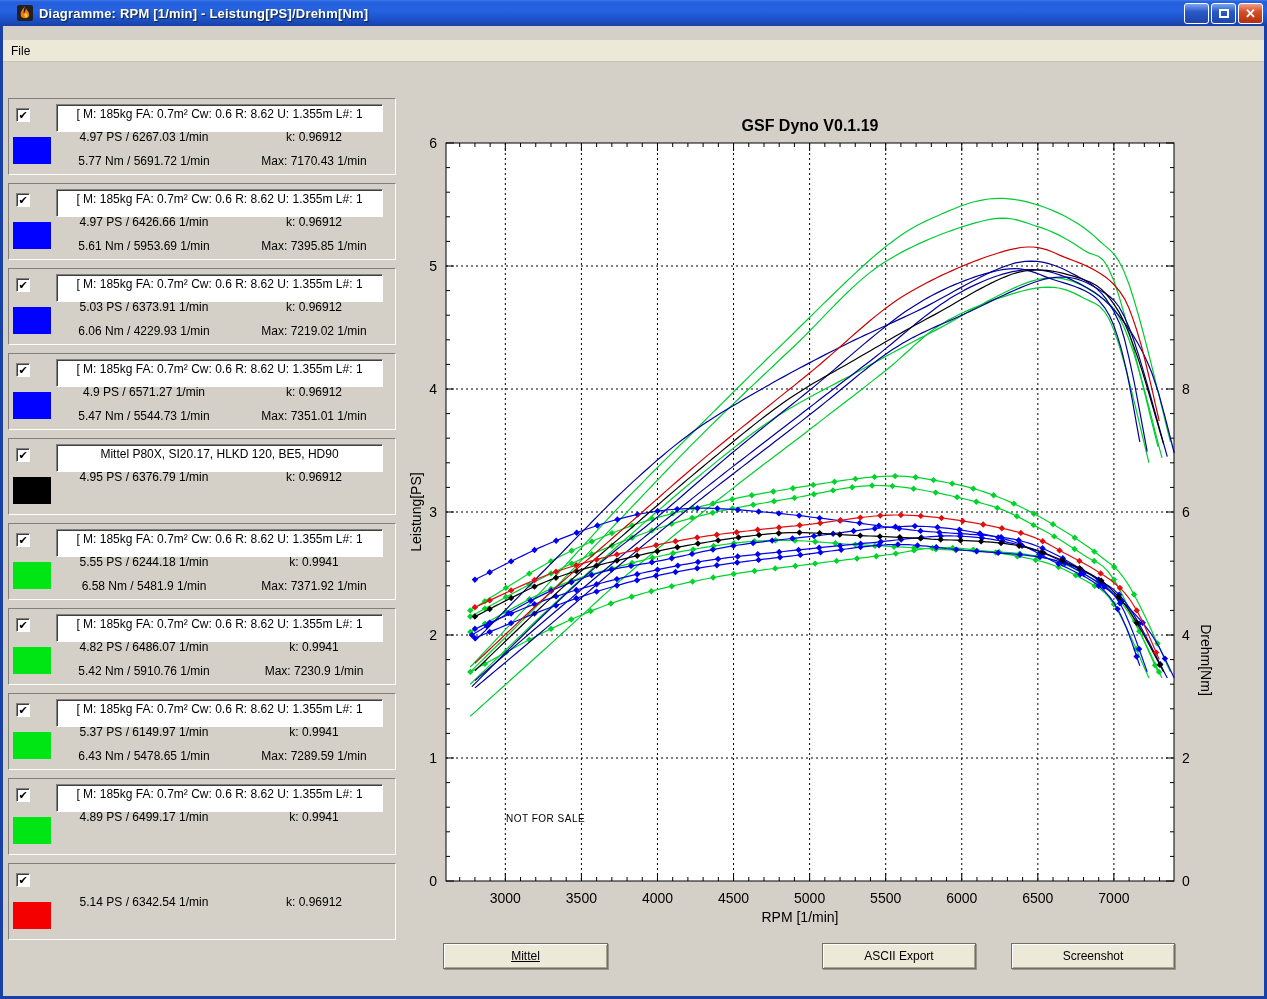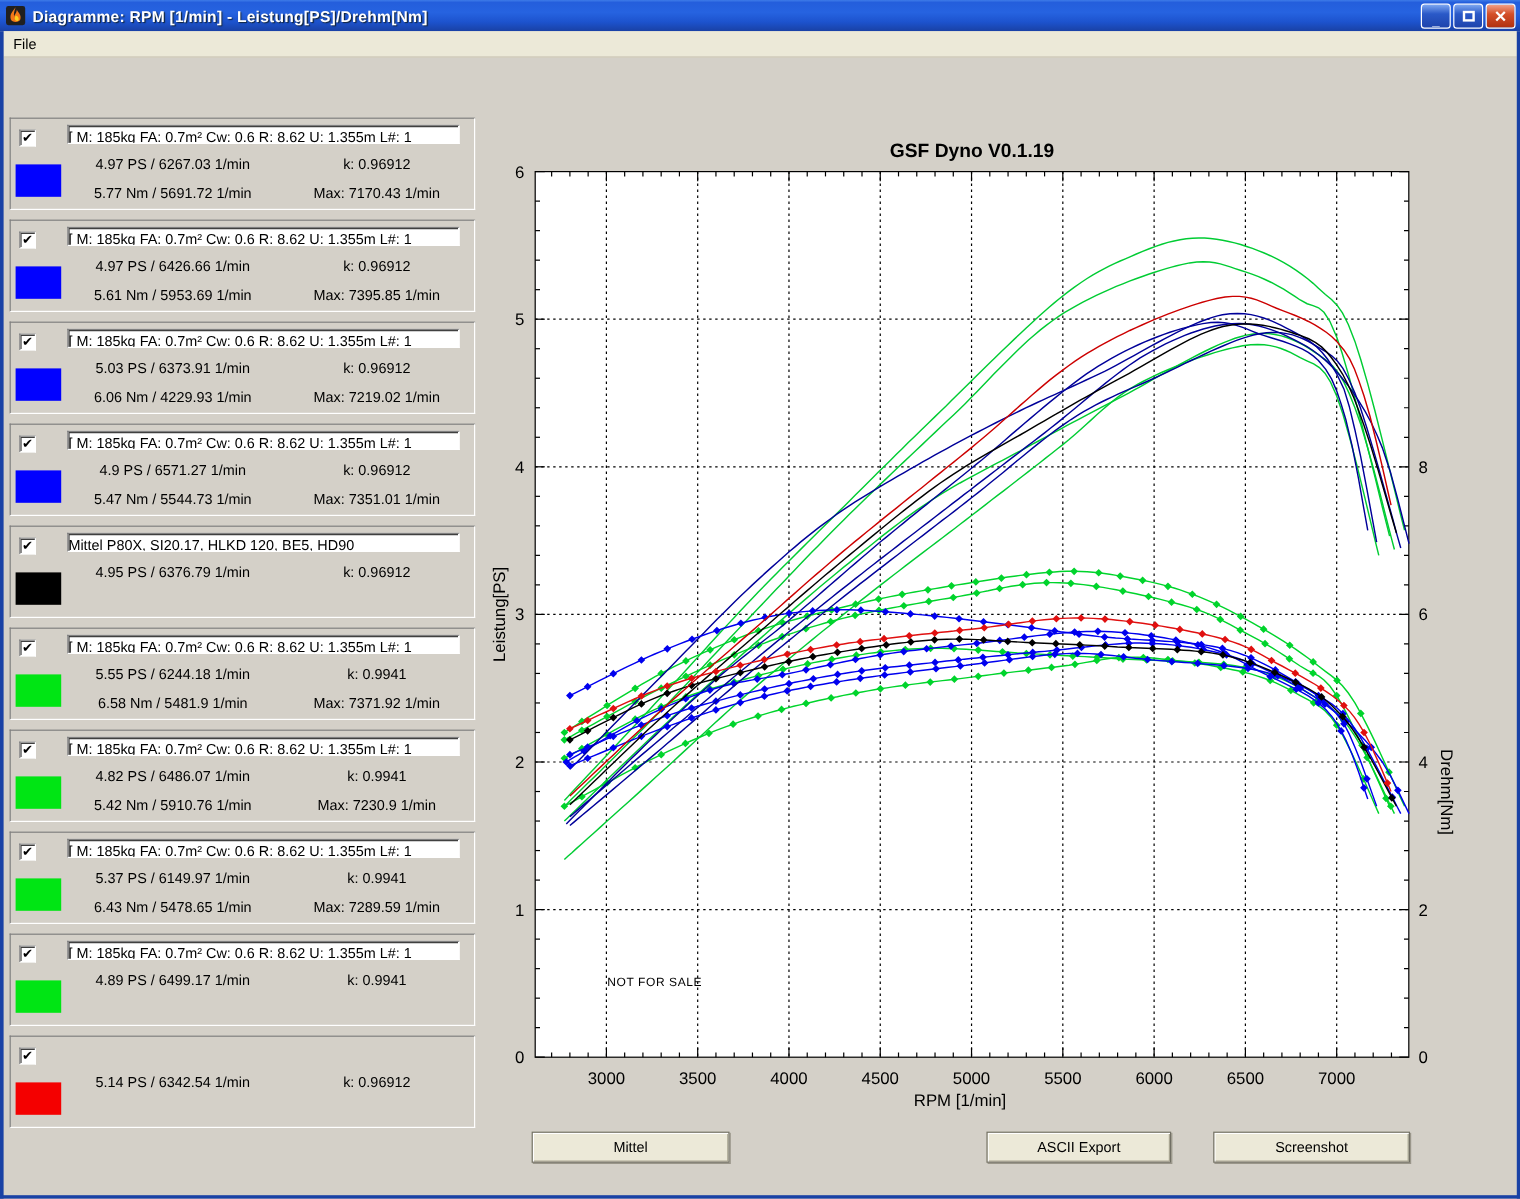--- a/index.html
+++ b/index.html
@@ -2,47 +2,47 @@
 <html><head>
 <meta charset="utf-8">
 <style>
   * { margin:0; padding:0; box-sizing:border-box; }
   html,body { width:1267px; height:999px; overflow:hidden; }
   body { font-family:"Liberation Sans", sans-serif; background:#D4D0C8; position:relative; }
 
   
   .titlebar { position:absolute; left:0; top:0; width:1267px; height:26px;
     background:linear-gradient(180deg,#3E7BE8 0%,#245EDC 8%,#2663E0 40%,#1D53CE 70%,#1941A5 100%);
-    display:flex; align-items:center; padding-left:4px; }
+    display:flex; align-items:center; padding-left:16px; }
   .titlebar .title { color:#fff; font-weight:bold; font-size:13px; text-shadow:1px 1px 1px #123; margin-left:5px; letter-spacing:.2px; }
   .appicon { width:18px; height:18px; display:inline-block; }
   .winbtns { position:absolute; right:4px; top:3px; display:flex; gap:2px; }
   .wbtn { width:25px; height:21px; border-radius:3px; border:1px solid #fff;
     background:linear-gradient(180deg,#7CA6F0,#2A59C8 40%,#1E44AC); color:#fff; font-size:11px;
     display:flex; align-items:center; justify-content:center; }
   .wbtn.close { background:linear-gradient(180deg,#F0A088,#D4502A 40%,#B03010); font-weight:bold; font-size:13px; }
   .wbtn.min span { margin-top:9px; font-weight:bold; }
   .wbtn.max span { width:10px; height:9px; border:2px solid #fff; display:block; }
-  .menubar { position:absolute; left:3px; top:26px; width:1261px; height:22px; background:#ECE9D8; border-bottom:1px solid #C8C4B4; }
+  .menubar { position:absolute; left:3px; top:40px; width:1261px; height:22px; background:#ECE9D8; border-bottom:1px solid #C8C4B4; }
   .menuitem { display:inline-block; font-size:12px; padding:4px 8px 0 8px; color:#000; }
   .frame { position:absolute; left:0; top:26px; width:3px; height:973px; background:#1941A5; }
   .frame.r { left:1264px; }
   .frame.b { left:0; top:996px; width:1267px; height:3px; }
 
   
   #legend-panels { position:absolute; left:0; top:0; }
   .panel { position:absolute; left:8px; width:388px; height:77px;
     border:1px solid; border-color:#808080 #FFFFFF #FFFFFF #808080; background:#D4D0C8; }
   .panel .cb { position:absolute; left:7px; top:9px; width:14px; height:14px; background:#fff;
     border:1px solid; border-color:#808080 #fff #fff #808080; box-shadow:inset 1px 1px 0 #404040;
     font-size:11px; line-height:12px; text-align:center; color:#000; }
   .panel .swatch { position:absolute; left:4px; top:38px; width:38px; height:27px; }
-  .panel .hdr { position:absolute; left:47px; top:5px; width:327px; height:16px; background:#fff;
+  .panel .hdr { position:absolute; left:47px; top:5px; width:327px; height:28px; background:#fff;
     border:1px solid; border-color:#808080 #fff #fff #808080; box-shadow:inset 1px 1px 0 #404040;
-    font-size:12px; padding-top:2px; white-space:nowrap; overflow:hidden; }
+    font-size:12px; text-align:center; padding-top:2px; white-space:nowrap; overflow:hidden; }
   .panel .row { position:absolute; left:0; width:388px; height:15px; font-size:12px; }
   .panel .row .lt { position:absolute; left:0; width:270px; text-align:center; }
   .panel .row .rt { position:absolute; left:222px; width:166px; text-align:center; }
 
   
   .xpbtn { position:absolute; height:26px; background:#ECE9D8; font-size:12px; text-align:center;
     border:1px solid #716F64; box-shadow:inset 1px 1px 0 #FFFFFF, inset -1px -1px 0 #A9A592, 1px 1px 0 #9a968a;
     padding-top:5px; }
   svg text { font-family:"Liberation Sans", sans-serif; }
 </style>
@@ -419,15 +419,15 @@
     <path d="M474.9 638.1L477.8 636.9L481.2 635.5L485.3 633.8L489.7 631.9L494.6 629.9L499.9 627.7L505.4 625.4L511.1 623.1L516.9 620.7L522.8 618.3L528.7 615.9L534.5 613.6L540.2 611.4L545.7 609.3L551.0 607.3L556.0 605.5L561.1 603.7L566.2 601.9L571.3 600.1L576.3 598.3L581.4 596.6L586.5 594.9L591.5 593.2L596.6 591.6L601.7 590.0L606.8 588.5L611.8 587.0L616.9 585.5L622.0 584.1L627.0 582.7L632.1 581.4L637.0 580.2L641.8 579.0L646.5 577.9L651.3 576.8L656.0 575.8L660.8 574.8L665.6 573.9L670.5 572.9L675.5 572.0L680.7 571.1L686.0 570.2L691.5 569.2L697.2 568.3L703.1 567.4L707.6 566.7L712.2 566.0L716.9 565.3L721.9 564.6L726.9 563.9L732.0 563.2L737.2 562.5L742.5 561.9L747.9 561.2L753.2 560.5L758.6 559.9L764.0 559.2L769.4 558.6L774.7 557.9L780.0 557.3L785.2 556.7L790.4 556.1L795.4 555.5L800.3 554.9L805.0 554.4L809.6 553.8L815.1 553.1L820.5 552.4L825.8 551.7L831.0 551.0L836.2 550.3L841.2 549.7L846.1 549.0L851.0 548.3L855.8 547.7L860.5 547.1L865.2 546.6L869.9 546.1L874.5 545.7L879.0 545.3L883.6 545.0L888.1 544.7L892.5 544.6L897.9 544.5L903.0 544.6L908.0 544.7L912.8 545.0L917.5 545.4L922.2 545.8L926.9 546.2L931.6 546.8L936.3 547.3L941.1 547.9L946.0 548.5L951.1 549.0L956.3 549.6L961.8 550.1L966.5 550.5L971.4 550.9L976.5 551.3L981.8 551.7L987.1 552.1L992.6 552.4L998.1 552.8L1003.6 553.3L1009.1 553.7L1014.6 554.2L1020.0 554.7L1025.2 555.2L1030.4 555.8L1035.3 556.4L1040.0 557.1L1044.5 557.9L1048.6 558.7L1055.2 560.3L1061.3 562.0L1067.0 563.9L1072.2 565.9L1077.2 568.0L1081.8 570.2L1086.3 572.5L1090.5 574.8L1094.6 577.2L1098.7 579.6L1104.8 583.4L1110.0 586.8L1114.6 590.4L1119.1 594.7L1123.8 600.1L1129.1 607.3L1133.8 614.6L1139.0 623.6L1144.5 633.8L1150.1 644.4L1155.4 654.8L1160.3 664.3L1164.3 672.3L1167.3 678.0" fill="none" stroke="#0000EE" stroke-width="1.2"></path>
     <path d="M471.7 638.1L474.9 634.9L478.1 638.1L474.9 641.3ZM486.5 631.9L489.7 628.7L492.9 631.9L489.7 635.1ZM507.9 623.1L511.1 619.9L514.3 623.1L511.1 626.3ZM531.3 613.6L534.5 610.4L537.7 613.6L534.5 616.8ZM552.8 605.5L556.0 602.3L559.2 605.5L556.0 608.7ZM573.1 598.3L576.3 595.1L579.5 598.3L576.3 601.5ZM593.4 591.6L596.6 588.4L599.8 591.6L596.6 594.8ZM613.7 585.5L616.9 582.3L620.1 585.5L616.9 588.7ZM633.8 580.2L637.0 577.0L640.2 580.2L637.0 583.4ZM652.8 575.8L656.0 572.6L659.2 575.8L656.0 579.0ZM672.3 572.0L675.5 568.8L678.7 572.0L675.5 575.2ZM694.0 568.3L697.2 565.1L700.4 568.3L697.2 571.5ZM713.7 565.3L716.9 562.1L720.1 565.3L716.9 568.5ZM734.0 562.5L737.2 559.3L740.4 562.5L737.2 565.7ZM755.4 559.9L758.6 556.7L761.8 559.9L758.6 563.1ZM776.8 557.3L780.0 554.1L783.2 557.3L780.0 560.5ZM797.1 554.9L800.3 551.7L803.5 554.9L800.3 558.1ZM817.3 552.4L820.5 549.2L823.7 552.4L820.5 555.6ZM838.0 549.7L841.2 546.5L844.4 549.7L841.2 552.9ZM857.3 547.1L860.5 543.9L863.7 547.1L860.5 550.3ZM875.8 545.3L879.0 542.1L882.2 545.3L879.0 548.5ZM894.7 544.5L897.9 541.3L901.1 544.5L897.9 547.7ZM914.3 545.4L917.5 542.2L920.7 545.4L917.5 548.6ZM933.1 547.3L936.3 544.1L939.5 547.3L936.3 550.5ZM953.1 549.6L956.3 546.4L959.5 549.6L956.3 552.8ZM973.3 551.3L976.5 548.1L979.7 551.3L976.5 554.5ZM994.9 552.8L998.1 549.6L1001.3 552.8L998.1 556.0ZM1016.8 554.7L1020.0 551.5L1023.2 554.7L1020.0 557.9ZM1036.8 557.1L1040.0 553.9L1043.2 557.1L1040.0 560.3ZM1058.1 562.0L1061.3 558.8L1064.5 562.0L1061.3 565.2ZM1078.6 570.2L1081.8 567.0L1085.0 570.2L1081.8 573.4ZM1095.5 579.6L1098.7 576.4L1101.9 579.6L1098.7 582.9ZM1115.9 594.7L1119.1 591.5L1122.3 594.7L1119.1 597.9ZM1135.8 623.6L1139.0 620.4L1142.2 623.6L1139.0 626.8ZM1157.1 664.3L1160.3 661.1L1163.5 664.3L1160.3 667.5Z" fill="#0000EE"></path>
     <path d="M474.9 670.7L477.8 667.9L481.2 664.6L485.3 660.7L489.7 656.4L494.6 651.6L499.9 646.6L505.4 641.3L511.1 635.8L516.9 630.2L522.8 624.5L528.7 618.9L534.5 613.4L540.2 608.0L545.7 602.9L551.0 598.1L556.0 593.5L561.1 588.9L566.2 584.4L571.3 579.9L576.3 575.5L581.4 571.0L586.5 566.6L591.5 562.2L596.6 557.9L601.7 553.5L606.8 549.1L611.8 544.8L616.9 540.4L622.0 536.1L627.0 531.7L632.1 527.3L637.2 522.9L642.2 518.5L647.2 514.2L652.2 509.8L657.3 505.5L662.3 501.1L667.3 496.8L672.4 492.4L677.4 488.1L682.5 483.8L687.6 479.4L692.8 475.1L697.9 470.8L703.1 466.5L708.0 462.4L713.0 458.3L718.1 454.1L723.1 449.9L728.2 445.7L733.4 441.5L738.5 437.3L743.6 433.1L748.8 429.0L753.9 424.9L759.0 420.9L764.0 417.0L769.0 413.2L773.9 409.5L778.8 406.0L783.6 402.5L789.0 398.8L794.3 395.3L799.5 391.9L804.6 388.7L809.7 385.6L814.7 382.6L819.7 379.7L824.7 376.8L829.7 374.0L834.7 371.2L839.8 368.3L844.9 365.4L850.0 362.5L855.3 359.5L860.2 356.6L865.1 353.7L870.0 350.9L874.9 348.0L879.9 345.2L884.8 342.3L889.8 339.5L894.8 336.6L899.8 333.7L904.9 330.9L910.1 328.0L915.3 325.1L920.6 322.2L925.9 319.3L931.3 316.4L936.0 313.9L940.7 311.3L945.6 308.5L950.5 305.7L955.5 302.8L960.6 299.8L965.7 296.9L970.8 294.0L976.0 291.1L981.1 288.4L986.1 285.7L991.2 283.1L996.1 280.7L1001.0 278.5L1005.7 276.6L1010.3 274.8L1014.8 273.3L1019.1 272.1L1024.9 271.0L1030.7 270.3L1036.3 270.0L1041.8 270.0L1047.1 270.4L1052.3 271.1L1057.4 272.0L1062.3 273.1L1066.9 274.3L1071.4 275.6L1075.7 276.9L1079.7 278.3L1083.5 279.5L1090.6 282.3L1096.4 285.5L1101.3 289.1L1105.6 293.4L1109.7 298.3L1113.9 304.1L1118.9 311.9L1123.4 320.6L1127.7 330.3L1132.0 341.5L1136.7 354.6L1142.3 371.4L1148.5 392.0L1154.6 413.0L1159.9 431.5L1163.7 444.3" fill="none" stroke="#000000" stroke-width="1.2"></path>
     <path d="M474.9 616.5L477.8 615.1L481.2 613.4L485.3 611.3L489.7 609.0L494.6 606.4L499.9 603.7L505.4 600.9L511.1 598.0L516.9 595.1L522.8 592.2L528.7 589.3L534.5 586.6L540.2 584.1L545.7 581.7L551.0 579.6L556.0 577.8L561.1 576.0L566.2 574.3L571.3 572.6L576.3 571.1L581.4 569.6L586.5 568.2L591.5 566.9L596.6 565.6L601.7 564.3L606.8 563.0L611.8 561.8L616.9 560.6L622.0 559.3L627.0 558.1L632.1 556.9L637.2 555.7L642.2 554.6L647.2 553.4L652.2 552.3L657.3 551.3L662.3 550.2L667.3 549.2L672.4 548.2L677.4 547.2L682.5 546.3L687.6 545.4L692.8 544.5L697.9 543.6L703.1 542.8L708.0 542.0L713.0 541.2L718.1 540.4L723.1 539.6L728.2 538.9L733.4 538.1L738.5 537.4L743.6 536.7L748.8 536.1L753.9 535.5L759.0 534.9L764.0 534.4L769.0 533.9L773.9 533.5L778.8 533.2L783.6 532.9L789.0 532.7L794.3 532.6L799.5 532.6L804.6 532.7L809.7 532.8L814.7 533.0L819.7 533.3L824.7 533.6L829.7 533.9L834.7 534.2L839.8 534.5L844.9 534.8L850.0 535.1L855.3 535.4L860.2 535.6L865.1 535.8L870.0 536.0L874.9 536.2L879.9 536.4L884.8 536.6L889.8 536.8L894.8 537.1L899.8 537.3L904.9 537.6L910.1 537.8L915.3 538.1L920.6 538.4L925.9 538.7L931.3 539.1L936.0 539.3L940.7 539.6L945.6 539.8L950.5 540.0L955.5 540.2L960.6 540.4L965.7 540.6L970.8 540.9L976.0 541.1L981.1 541.4L986.1 541.8L991.2 542.1L996.1 542.6L1001.0 543.1L1005.7 543.6L1010.3 544.3L1014.8 545.0L1019.1 545.8L1024.9 547.1L1030.7 548.7L1036.3 550.3L1041.8 552.2L1047.1 554.1L1052.3 556.2L1057.4 558.3L1062.3 560.4L1066.9 562.5L1071.4 564.6L1075.7 566.6L1079.7 568.6L1083.5 570.4L1090.6 574.1L1096.4 577.5L1101.3 580.8L1105.6 584.2L1109.7 587.9L1113.9 592.0L1118.9 597.2L1123.4 602.7L1127.7 608.6L1132.0 615.2L1136.7 622.7L1142.3 632.1L1148.5 643.4L1154.6 654.9L1159.9 664.9L1163.7 671.9" fill="none" stroke="#000000" stroke-width="1.2"></path>
     <path d="M471.7 616.5L474.9 613.3L478.1 616.5L474.9 619.8ZM486.5 609.0L489.7 605.8L492.9 609.0L489.7 612.2ZM507.9 598.0L511.1 594.8L514.3 598.0L511.1 601.2ZM531.3 586.6L534.5 583.4L537.7 586.6L534.5 589.8ZM552.8 577.8L556.0 574.6L559.2 577.8L556.0 581.0ZM573.1 571.1L576.3 567.9L579.5 571.1L576.3 574.3ZM593.4 565.6L596.6 562.4L599.8 565.6L596.6 568.8ZM613.7 560.6L616.9 557.4L620.1 560.6L616.9 563.8ZM634.0 555.7L637.2 552.5L640.4 555.7L637.2 558.9ZM654.1 551.3L657.3 548.1L660.5 551.3L657.3 554.5ZM674.2 547.2L677.4 544.0L680.6 547.2L677.4 550.4ZM694.7 543.6L697.9 540.4L701.1 543.6L697.9 546.8ZM714.9 540.4L718.1 537.2L721.3 540.4L718.1 543.6ZM735.3 537.4L738.5 534.2L741.7 537.4L738.5 540.6ZM755.8 534.9L759.0 531.7L762.2 534.9L759.0 538.1ZM775.6 533.2L778.8 530.0L782.0 533.2L778.8 536.4ZM796.3 532.6L799.5 529.4L802.7 532.6L799.5 535.8ZM816.5 533.3L819.7 530.1L822.9 533.3L819.7 536.5ZM836.6 534.5L839.8 531.3L843.0 534.5L839.8 537.7ZM857.0 535.6L860.2 532.4L863.4 535.6L860.2 538.8ZM876.7 536.4L879.9 533.2L883.1 536.4L879.9 539.6ZM896.6 537.3L899.8 534.1L903.0 537.3L899.8 540.5ZM917.4 538.4L920.6 535.2L923.8 538.4L920.6 541.6ZM937.5 539.6L940.7 536.4L943.9 539.6L940.7 542.8ZM957.4 540.4L960.6 537.2L963.8 540.4L960.6 543.6ZM977.9 541.4L981.1 538.2L984.3 541.4L981.1 544.6ZM997.8 543.1L1001.0 539.9L1004.2 543.1L1001.0 546.3ZM1015.9 545.8L1019.1 542.6L1022.3 545.8L1019.1 549.0ZM1038.6 552.2L1041.8 549.0L1045.0 552.2L1041.8 555.4ZM1059.1 560.4L1062.3 557.2L1065.5 560.4L1062.3 563.6ZM1076.5 568.6L1079.7 565.4L1082.9 568.6L1079.7 571.8ZM1098.1 580.8L1101.3 577.6L1104.5 580.8L1101.3 584.0ZM1115.7 597.2L1118.9 594.0L1122.1 597.2L1118.9 600.4ZM1133.5 622.7L1136.7 619.5L1139.9 622.7L1136.7 625.9ZM1156.7 664.9L1159.9 661.7L1163.1 664.9L1159.9 668.1Z" fill="#000000"></path>
     <path d="M474.9 663.3L477.8 660.6L481.2 657.3L485.3 653.5L489.7 649.3L494.6 644.6L499.9 639.7L505.4 634.4L511.1 629.1L516.9 623.6L522.8 618.0L528.7 612.5L534.5 607.0L540.2 601.8L545.7 596.7L551.0 592.0L556.0 587.4L561.1 582.8L566.2 578.4L571.3 573.9L576.3 569.4L581.4 565.0L586.5 560.6L591.5 556.2L596.6 551.9L601.7 547.5L606.8 543.1L611.8 538.7L616.9 534.3L622.0 529.9L627.0 525.5L632.1 521.1L637.0 516.8L641.8 512.6L646.5 508.3L651.3 504.1L656.0 499.9L660.8 495.7L665.6 491.4L670.5 487.1L675.5 482.7L680.7 478.2L686.0 473.7L691.5 469.0L697.2 464.1L703.1 459.1L707.5 455.4L712.1 451.6L716.8 447.8L721.7 443.8L726.6 439.8L731.6 435.7L736.7 431.6L741.9 427.4L747.2 423.2L752.4 419.0L757.7 414.7L763.1 410.4L768.4 406.2L773.7 401.9L779.0 397.6L784.3 393.4L789.5 389.2L794.7 385.1L799.7 381.0L804.7 377.0L809.6 373.0L814.9 368.6L820.2 364.2L825.3 359.8L830.4 355.4L835.5 350.9L840.5 346.5L845.5 342.0L850.4 337.6L855.4 333.3L860.3 329.0L865.3 324.7L870.2 320.5L875.2 316.4L880.3 312.4L885.3 308.6L890.5 304.8L895.6 301.1L900.9 297.6L906.2 294.3L910.9 291.5L915.8 288.7L920.8 286.0L925.9 283.2L931.0 280.6L936.3 278.0L941.5 275.4L946.8 273.0L952.1 270.6L957.5 268.2L962.7 266.0L968.0 263.9L973.1 261.8L978.2 259.9L983.2 258.0L988.1 256.3L992.9 254.7L997.5 253.2L1001.9 251.9L1006.1 250.7L1010.1 249.7L1013.9 248.8L1020.9 247.5L1027.2 247.0L1032.8 247.0L1038.0 247.6L1042.7 248.6L1047.2 249.9L1051.4 251.5L1055.5 253.3L1059.6 255.1L1063.8 256.9L1068.3 258.6L1073.8 260.7L1079.4 262.9L1085.0 265.3L1090.4 267.9L1095.7 270.7L1100.7 273.8L1105.5 277.1L1109.9 280.6L1113.9 284.5L1119.9 291.6L1124.7 299.1L1128.7 307.5L1132.5 317.6L1136.7 330.0L1141.6 346.7L1146.8 367.5L1151.9 388.9L1156.2 407.9L1159.2 421.0" fill="none" stroke="#CC0000" stroke-width="1.2"></path>
     <path d="M474.9 607.3L477.8 606.0L481.2 604.4L485.3 602.5L489.7 600.4L494.6 598.1L499.9 595.6L505.4 593.1L511.1 590.4L516.9 587.8L522.8 585.1L528.7 582.5L534.5 580.0L540.2 577.7L545.7 575.5L551.0 573.5L556.0 571.7L561.1 570.0L566.2 568.3L571.3 566.7L576.3 565.2L581.4 563.7L586.5 562.3L591.5 560.9L596.6 559.6L601.7 558.2L606.8 557.0L611.8 555.7L616.9 554.4L622.0 553.2L627.0 552.0L632.1 550.8L637.0 549.6L641.8 548.5L646.5 547.4L651.3 546.3L656.0 545.2L660.8 544.2L665.6 543.2L670.5 542.2L675.5 541.3L680.7 540.3L686.0 539.4L691.5 538.4L697.2 537.5L703.1 536.6L707.5 535.9L712.1 535.3L716.8 534.7L721.7 534.0L726.6 533.4L731.6 532.8L736.7 532.2L741.9 531.6L747.2 531.0L752.4 530.4L757.7 529.8L763.1 529.2L768.4 528.6L773.7 528.1L779.0 527.5L784.3 526.9L789.5 526.4L794.7 525.9L799.7 525.3L804.7 524.8L809.6 524.3L814.9 523.7L820.2 523.1L825.3 522.4L830.4 521.7L835.5 521.0L840.5 520.3L845.5 519.6L850.4 518.9L855.4 518.2L860.3 517.6L865.3 517.0L870.2 516.5L875.2 516.0L880.3 515.6L885.3 515.3L890.5 515.1L895.6 515.0L900.9 515.0L906.2 515.1L910.9 515.3L915.8 515.6L920.8 515.9L925.9 516.3L931.0 516.8L936.3 517.4L941.5 518.0L946.8 518.7L952.1 519.4L957.5 520.2L962.7 521.0L968.0 521.8L973.1 522.7L978.2 523.6L983.2 524.5L988.1 525.4L992.9 526.4L997.5 527.3L1001.9 528.3L1006.1 529.2L1010.1 530.1L1013.9 531.1L1020.9 532.9L1027.2 534.9L1032.8 536.9L1038.0 539.0L1042.7 541.2L1047.2 543.4L1051.4 545.7L1055.5 548.0L1059.6 550.4L1063.8 552.7L1068.3 555.0L1073.8 558.0L1079.4 561.0L1085.0 564.0L1090.4 567.1L1095.7 570.2L1100.7 573.4L1105.5 576.5L1109.9 579.6L1113.9 582.7L1119.9 587.9L1124.7 592.8L1128.7 597.8L1132.5 603.5L1136.7 610.4L1141.6 619.6L1146.8 630.9L1151.9 642.4L1156.2 652.6L1159.2 659.6" fill="none" stroke="#E01010" stroke-width="1.2"></path>
     <path d="M471.7 607.3L474.9 604.1L478.1 607.3L474.9 610.5ZM486.5 600.4L489.7 597.2L492.9 600.4L489.7 603.6ZM507.9 590.4L511.1 587.2L514.3 590.4L511.1 593.6ZM531.3 580.0L534.5 576.8L537.7 580.0L534.5 583.2ZM552.8 571.7L556.0 568.5L559.2 571.7L556.0 574.9ZM573.1 565.2L576.3 562.0L579.5 565.2L576.3 568.4ZM593.4 559.6L596.6 556.4L599.8 559.6L596.6 562.8ZM613.7 554.4L616.9 551.2L620.1 554.4L616.9 557.6ZM633.8 549.6L637.0 546.4L640.2 549.6L637.0 552.8ZM652.8 545.2L656.0 542.0L659.2 545.2L656.0 548.4ZM672.3 541.3L675.5 538.1L678.7 541.3L675.5 544.5ZM694.0 537.5L697.2 534.3L700.4 537.5L697.2 540.7ZM713.6 534.7L716.8 531.5L720.0 534.7L716.8 537.9ZM733.5 532.2L736.7 529.0L739.9 532.2L736.7 535.4ZM754.5 529.8L757.7 526.6L760.9 529.8L757.7 533.0ZM775.8 527.5L779.0 524.3L782.2 527.5L779.0 530.7ZM796.5 525.3L799.7 522.1L802.9 525.3L799.7 528.5ZM817.0 523.1L820.2 519.9L823.4 523.1L820.2 526.3ZM837.3 520.3L840.5 517.1L843.7 520.3L840.5 523.5ZM857.1 517.6L860.3 514.4L863.5 517.6L860.3 520.8ZM877.1 515.6L880.3 512.4L883.5 515.6L880.3 518.8ZM897.7 515.0L900.9 511.8L904.1 515.0L900.9 518.2ZM917.6 515.9L920.8 512.7L924.0 515.9L920.8 519.1ZM938.3 518.0L941.5 514.8L944.7 518.0L941.5 521.2ZM959.5 521.0L962.7 517.8L965.9 521.0L962.7 524.2ZM980.0 524.5L983.2 521.3L986.4 524.5L983.2 527.7ZM998.7 528.3L1001.9 525.1L1005.1 528.3L1001.9 531.5ZM1017.7 532.9L1020.9 529.7L1024.1 532.9L1020.9 536.1ZM1039.5 541.2L1042.7 538.0L1045.9 541.2L1042.7 544.4ZM1056.4 550.4L1059.6 547.2L1062.8 550.4L1059.6 553.6ZM1076.2 561.0L1079.4 557.8L1082.6 561.0L1079.4 564.2ZM1097.5 573.4L1100.7 570.2L1103.9 573.4L1100.7 576.6ZM1116.7 587.9L1119.9 584.7L1123.1 587.9L1119.9 591.1ZM1133.5 610.4L1136.7 607.2L1139.9 610.4L1136.7 613.6ZM1153.0 652.6L1156.2 649.4L1159.4 652.6L1156.2 655.8Z" fill="#E01010"></path>
   </svg>
 
-<div class="xpbtn" style="left:443px;top:943px;width:165px;">Mittel</div>
+<div class="xpbtn" style="left:443px;top:943px;width:165px;text-decoration:underline;">Mittel</div>
 <div class="xpbtn" style="left:822px;top:943px;width:154px;">ASCII Export</div>
 <div class="xpbtn" style="left:1011px;top:943px;width:164px;">Screenshot</div>
 
 </body></html>

